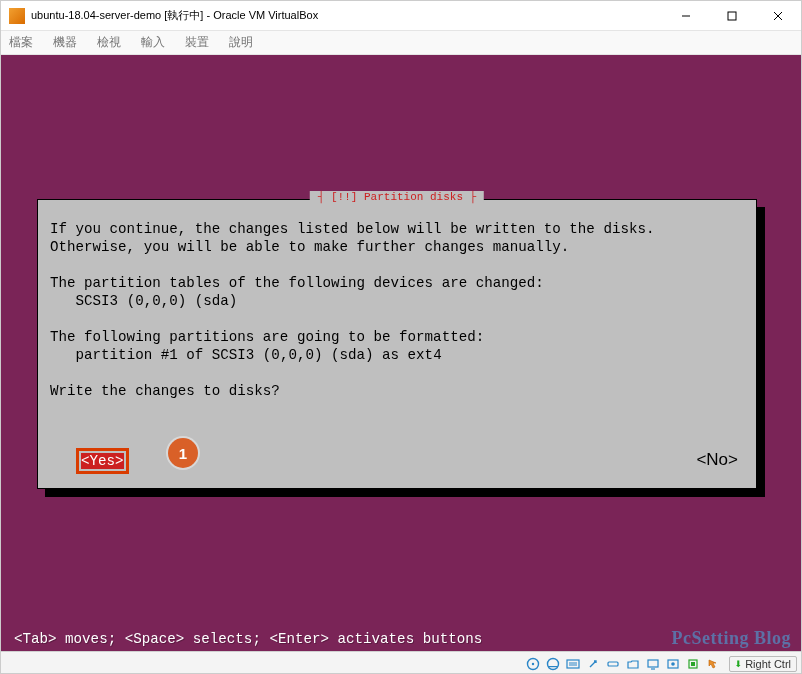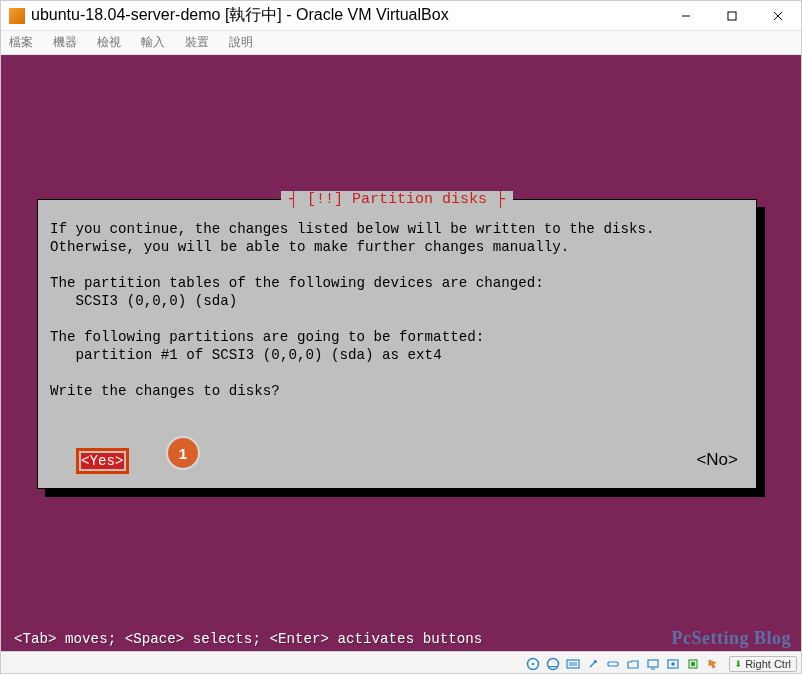--- a/index.html
+++ b/index.html
@@ -20,21 +20,21 @@
     align-items: center;
     padding: 0 0 0 8px;
     border-bottom: 1px solid #e5e5e5;
   }
   .titlebar-icon {
     width: 16px; height: 16px;
     background: linear-gradient(135deg, #f2a030 0%, #d96c00 100%);
     margin-right: 6px;
     display: inline-block;
   }
-  .titlebar-text { font-size: 16px; color: #000; }
+  .titlebar-text { font-size: 11px; color: #000; }
   .titlebar-spacer { flex: 1; }
   .winbtn {
     width: 46px; height: 30px;
     display: flex; align-items: center; justify-content: center;
     font-size: 12px; color: #333;
   }
   .winbtn svg { width: 10px; height: 10px; }
 
   
   .menubar {
@@ -75,21 +75,21 @@
     color: #000;
   }
   .dialog-title {
     position: absolute;
     top: -9px; left: 50%;
     transform: translateX(-50%);
     background: #bfbfbf;
     padding: 0 8px;
     color: #cc2020;
     font-family: "Courier New", monospace;
-    font-size: 15px;
+    font-size: 11px;
     white-space: pre;
   }
   .dialog-body {
     position: absolute;
     left: 12px; top: 20px;
     right: 20px;
     white-space: pre-wrap;
     line-height: 18px;
   }
   .dialog-footer {

